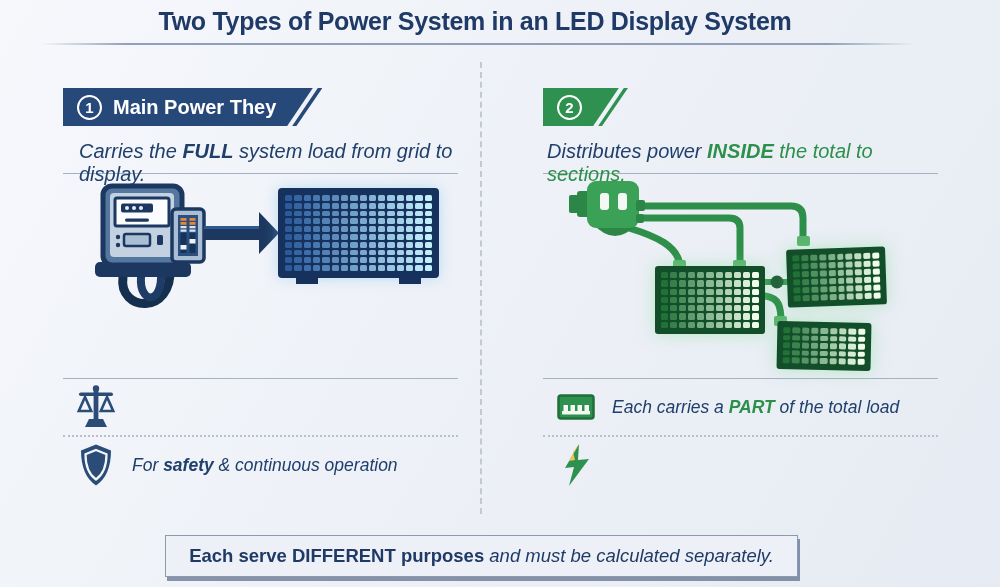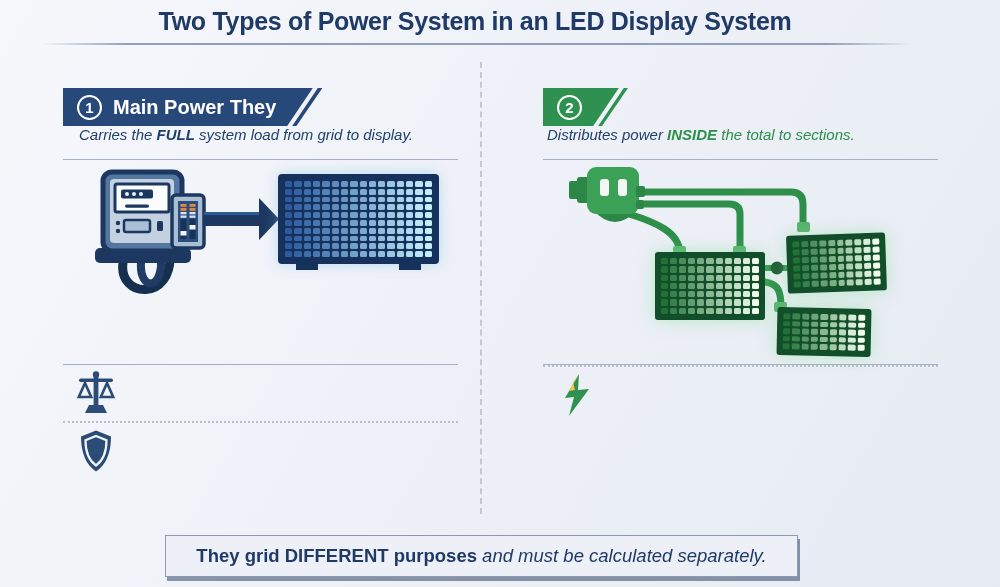--- a/index.html
+++ b/index.html
@@ -25,22 +25,22 @@
     display:flex; align-items:center; gap:11px; padding:0 46px 0 14px;
     color:#fff; font-size:20px; font-weight:bold;
     clip-path:polygon(0 0,100% 0,calc(100% - 26px) 100%,0 100%); }
   .col-left  .banner { background:#27497a; }
   .col-right .banner { background:#2e9150; }
   .banner .notch { position:absolute; top:-2px; bottom:-2px; right:17px; width:5px;
     background:#eef1f7; transform:skewX(-34deg); }
   .badge { width:25px; height:25px; border:2.2px solid #fff; border-radius:50%;
     display:flex; align-items:center; justify-content:center; font-size:15px; font-weight:bold; flex:0 0 auto; }
 
-  .subtitle { margin-top:0; height:24px; padding-left:16px;
-    font-size:15px; font-style:italic; color:#20406c; }
+  .subtitle { margin-top:14px; height:24px; padding-left:16px;
+    font-size:20px; font-style:italic; color:#20406c; }
   .col-right .subtitle { padding-left:4px; }
   .subtitle .bold { font-weight:bold; }
   .col-right .subtitle .bold, .col-right .subtitle .post { color:#2c8f4a; }
 
   .hr1 { margin-top:9px; border-top:1.5px solid #a6b1c2; }
   .hr2 { border-top:1.5px solid #a6b1c2; }
 
   .illustration { position:relative; height:196px; margin-bottom:8px; }
   .illu-svg { position:absolute; left:0; top:0; }
 
@@ -331,20 +331,21 @@
 
     <div class="dotted-sep"></div>
 
     <div class="bullet-row">
       <span class="icon">
         <svg viewBox="0 0 36 44" width="36" height="44">
           <path d="M18 1.5 L33 7.5 C33 24 28 36 18 42.5 C8 36 3 24 3 7.5 Z" fill="#2c4c78"></path>
           <path d="M18 7 L28.5 11.2 C28.5 23 25 31.5 18 36.5 C11 31.5 7.5 23 7.5 11.2 Z" fill="none" stroke="#f2f6fb" stroke-width="2.2"></path>
         </svg>
       </span>
+      <span class="bullet-text"><span>For </span><span class="bold">safety</span><span> &amp; continuous operation</span></span>
     </div>
   </div>
 
   <div class="col col-right">
     <div class="banner">
       <span class="badge">2</span>
       <span class="notch"></span>
     </div>
 
     <div class="subtitle"><span class="pre">Distributes power </span><span class="bold">INSIDE</span><span class="post"> the total to sections.</span></div>
@@ -565,30 +566,43 @@
             <div style="background: rgb(163, 201, 167);"></div>
             <div style="background: rgb(189, 218, 190);"></div>
             <div style="background: rgb(214, 236, 212);"></div>
             <div style="background: rgb(240, 253, 234);"></div>
           </div>
       </div>
     </div>
 
     <div class="hr2"></div>
 
+    <div class="bullet-row">
+      <span class="icon">
+        <svg viewBox="0 0 38 26" width="38" height="26">
+          <rect x="1.5" y="1.5" width="35" height="23" rx="2.5" fill="#2e9150" stroke="#1d703a" stroke-width="2.5"></rect>
+          <rect x="5" y="17" width="28" height="3.5" fill="#f2f8f2"></rect>
+          <rect x="6.5" y="11" width="4.5" height="6" fill="#f2f8f2"></rect>
+          <rect x="13.5" y="11" width="4.5" height="6" fill="#f2f8f2"></rect>
+          <rect x="20.5" y="11" width="4.5" height="6" fill="#f2f8f2"></rect>
+          <rect x="27.5" y="11" width="4.5" height="6" fill="#f2f8f2"></rect>
+        </svg>
+      </span>
+      <span class="bullet-text"><span>Each carries a </span><span class="bold">PART</span><span> of the total load</span></span>
+    </div>
 
     <div class="dotted-sep"></div>
 
     <div class="bullet-row">
       <span class="icon">
         <svg viewBox="0 0 34 46" width="34" height="46">
           <polygon points="20,2 6,26 15,25 10,44 30,17 19,18" fill="#2e9150"></polygon>
           <polygon points="20,2 10,19 16,18 14,10" fill="#f0c550"></polygon>
         </svg>
       </span>
     </div>
   </div>
 
   <div class="footer-box">
-    <span><span class="fb">They grid DIFFERENT purposes</span><span class="fi"> and must be calculated separately.</span></span>
+    <span><span class="fb">Each serve DIFFERENT purposes</span><span class="fi"> and must be calculated separately.</span></span>
   </div>
 
 </div>
 
 </body></html>

